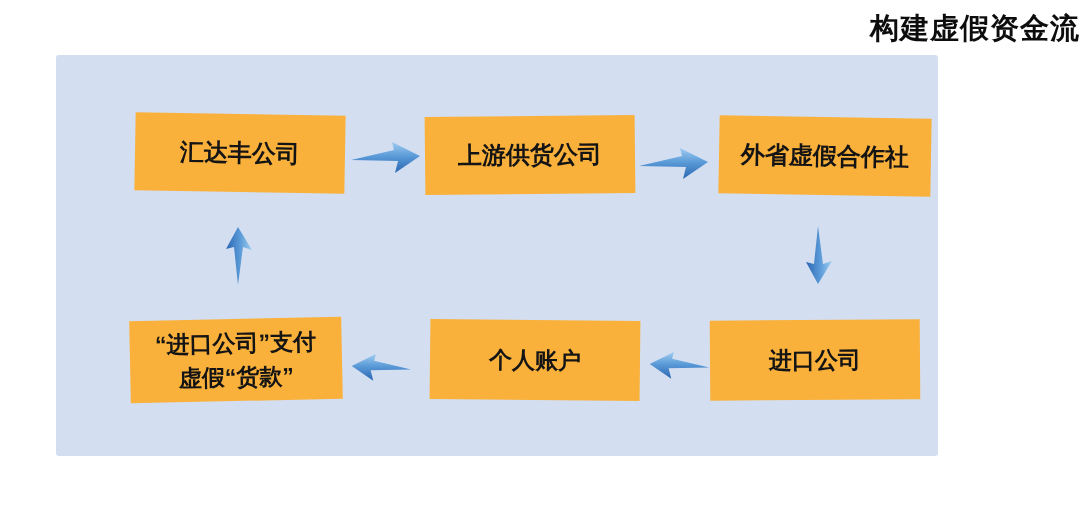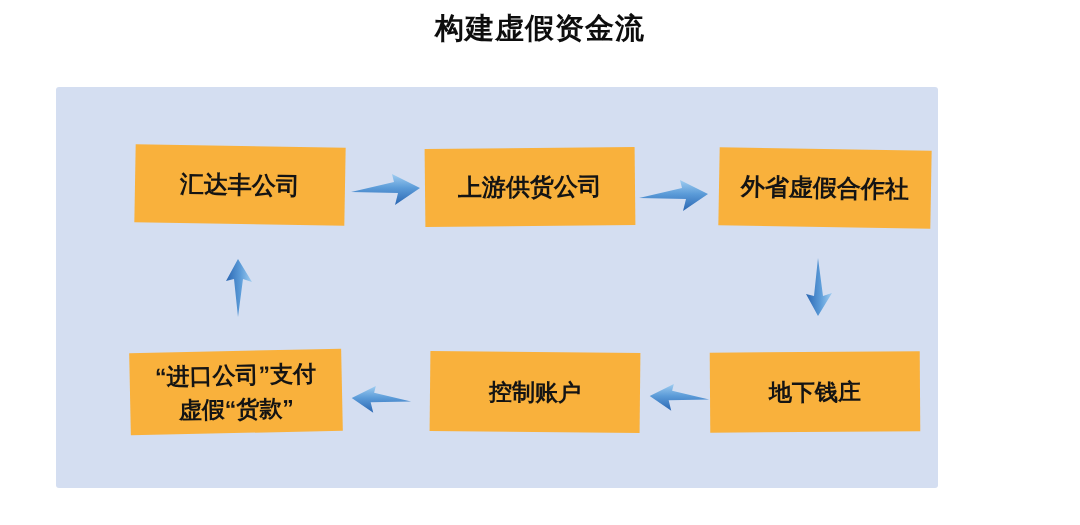--- a/index.html
+++ b/index.html
@@ -4,28 +4,28 @@
 <style>
   html, body { margin:0; padding:0; }
   body {
     width:1080px; height:525px;
     background:#ffffff;
     font-family:"Liberation Sans", "DejaVu Sans", sans-serif;
     position:relative; overflow:hidden;
   }
   .title {
     position:absolute; top:9px; left:0; width:100%;
-    text-align:center;
+    text-align:right;
     font-size:29px; font-weight:700; color:#0d0d0d;
     letter-spacing:1px;
   }
   .panel {
     position:absolute; left:56px; top:55px;
     width:882px; height:401px;
-    background:#d4def1; border-radius:3px;margin-top:32px;
+    background:#d4def1; border-radius:3px;
   }
   .node {
     position:absolute;
     background:#f9b13c;
     color:#141414;
     font-weight:700;
     display:flex; flex-direction:column;
     align-items:center; justify-content:center;
     text-align:center;
     line-height:1.5;
@@ -67,25 +67,25 @@
   <div class="node node3 one-line">
     <span>外省虚假合作社</span>
   </div>
 
   <div class="node node4 two-line">
     <span>“进口公司”支付</span>
     <span>虚假“货款”</span>
   </div>
 
   <div class="node node5 two-line">
-    <span>控制账户</span>
+    <span>个人账户</span>
   </div>
 
   <div class="node node6 two-line">
-    <span>地下钱庄</span>
+    <span>进口公司</span>
   </div>
 
   <svg class="arrow a1" viewBox="0 0 72 40">
     <defs>
       <linearGradient id="g1" x1="0" y1="0" x2="0" y2="1">
         <stop offset="0" stop-color="#9fcdf1"></stop>
           <stop offset="0.45" stop-color="#5b9bd8"></stop>
           <stop offset="1" stop-color="#2a66b2"></stop>
       </linearGradient>
     </defs>

